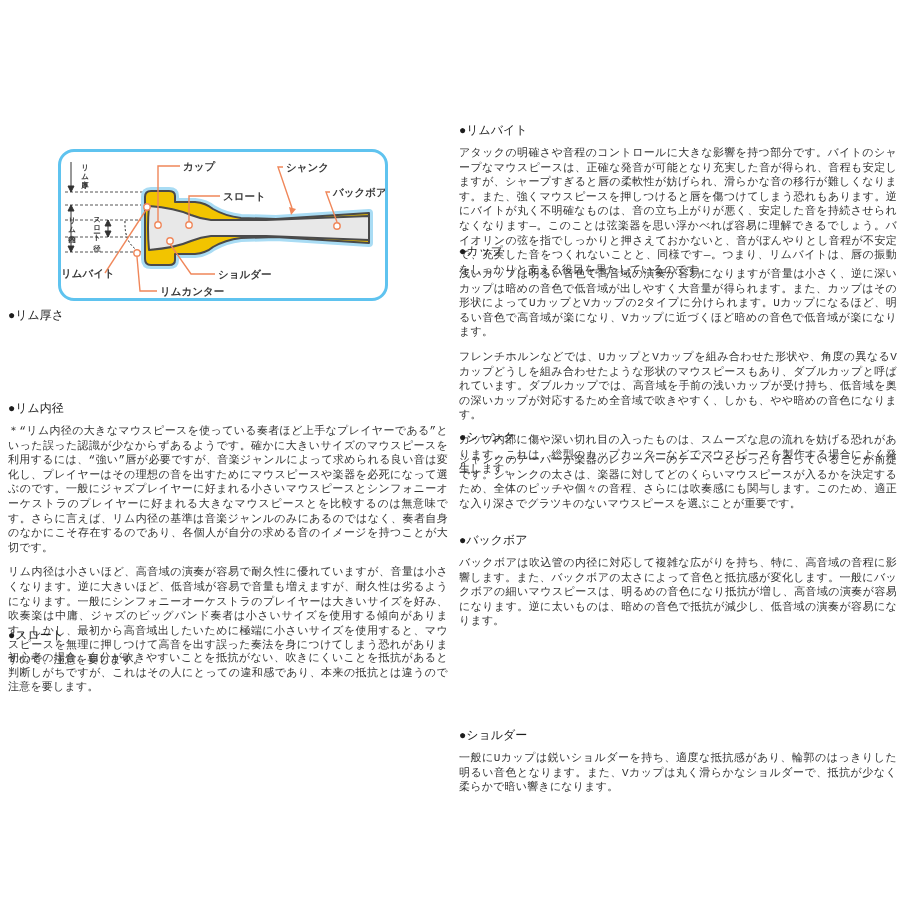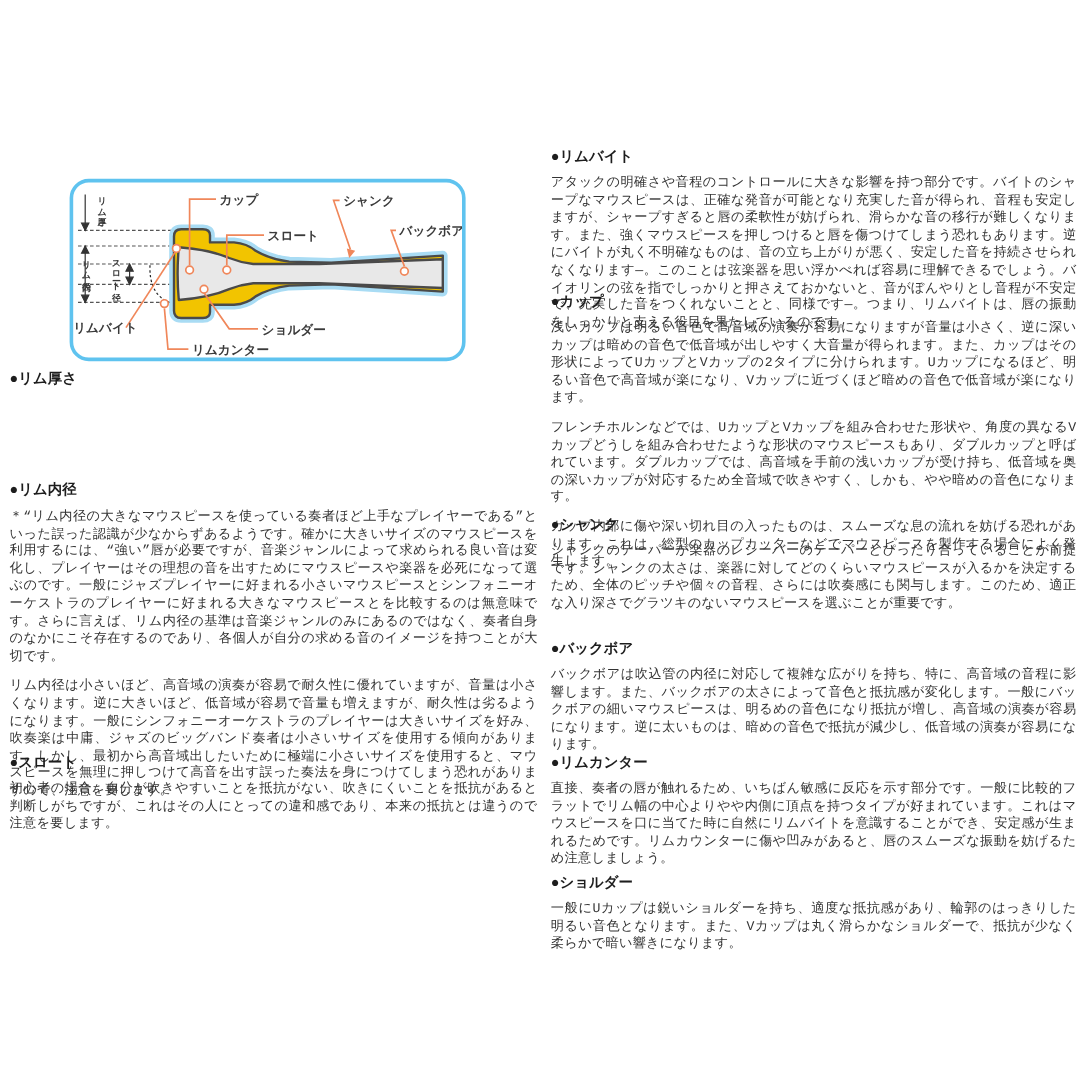--- a/index.html
+++ b/index.html
@@ -14,21 +14,21 @@
   }
   .diagram-box svg{position:absolute;left:0;top:0;}
   .dia-label{font-size:10.5px;font-weight:bold;fill:#3a3a3a;}
   .dia-vlabel{font-size:7.5px;font-weight:bold;fill:#3a3a3a;
     writing-mode:vertical-rl;text-orientation:upright;letter-spacing:0px;}
   
   .section{position:absolute;}
   .col-l{left:8px;width:440px;}
   .col-r{left:459px;width:438px;}
   .section h2{
-    margin:0 0 9px 0;font-size:12px;font-weight:bold;color:#1d1d1d;line-height:14px;
+    margin:0 0 9px 0;font-size:12px;font-weight:normal;color:#1d1d1d;line-height:14px;
   }
   .section p{
     margin:0 0 10px 0;font-size:11px;line-height:14.6px;color:#333;
     text-align:justify;letter-spacing:0.2px;font-family:Liberation Mono, monospace;
   }
 </style>
 </head>
 <body>
 
 <div class="page">
@@ -126,23 +126,19 @@
   <div class="section col-r" style="top:430px">
     <h2>●シャンク</h2>
     <p>シャンクのテーパーが楽器のレシーバーのテーパーとぴったり合っていることが前提です。シャンクの太さは、楽器に対してどのくらいマウスピースが入るかを決定するため、全体のピッチや個々の音程、さらには吹奏感にも関与します。このため、適正な入り深さでグラツキのないマウスピースを選ぶことが重要です。</p>
   </div>
 
   <div class="section col-r" style="top:533px">
     <h2>●バックボア</h2>
     <p>バックボアは吹込管の内径に対応して複雑な広がりを持ち、特に、高音域の音程に影響します。また、バックボアの太さによって音色と抵抗感が変化します。一般にバックボアの細いマウスピースは、明るめの音色になり抵抗が増し、高音域の演奏が容易になります。逆に太いものは、暗めの音色で抵抗が減少し、低音域の演奏が容易になります。</p>
   </div>
 
-  <div class="section col-r" style="top:628px">
-    <h2>●リムカンター</h2>
-    <p>直接、奏者の唇が触れるため、いちばん敏感に反応を示す部分です。一般に比較的フラットでリム幅の中心よりやや内側に頂点を持つタイプが好まれています。これはマウスピースを口に当てた時に自然にリムバイトを意識することができ、安定感が生まれるためです。リムカウンターに傷や凹みがあると、唇のスムーズな振動を妨げるため注意しましょう。</p>
-  </div>
 
   <div class="section col-r" style="top:728px">
     <h2>●ショルダー</h2>
     <p>一般にUカップは鋭いショルダーを持ち、適度な抵抗感があり、輪郭のはっきりした明るい音色となります。また、Vカップは丸く滑らかなショルダーで、抵抗が少なく柔らかで暗い響きになります。</p>
   </div>
 
 </div>
 
 </body></html>

